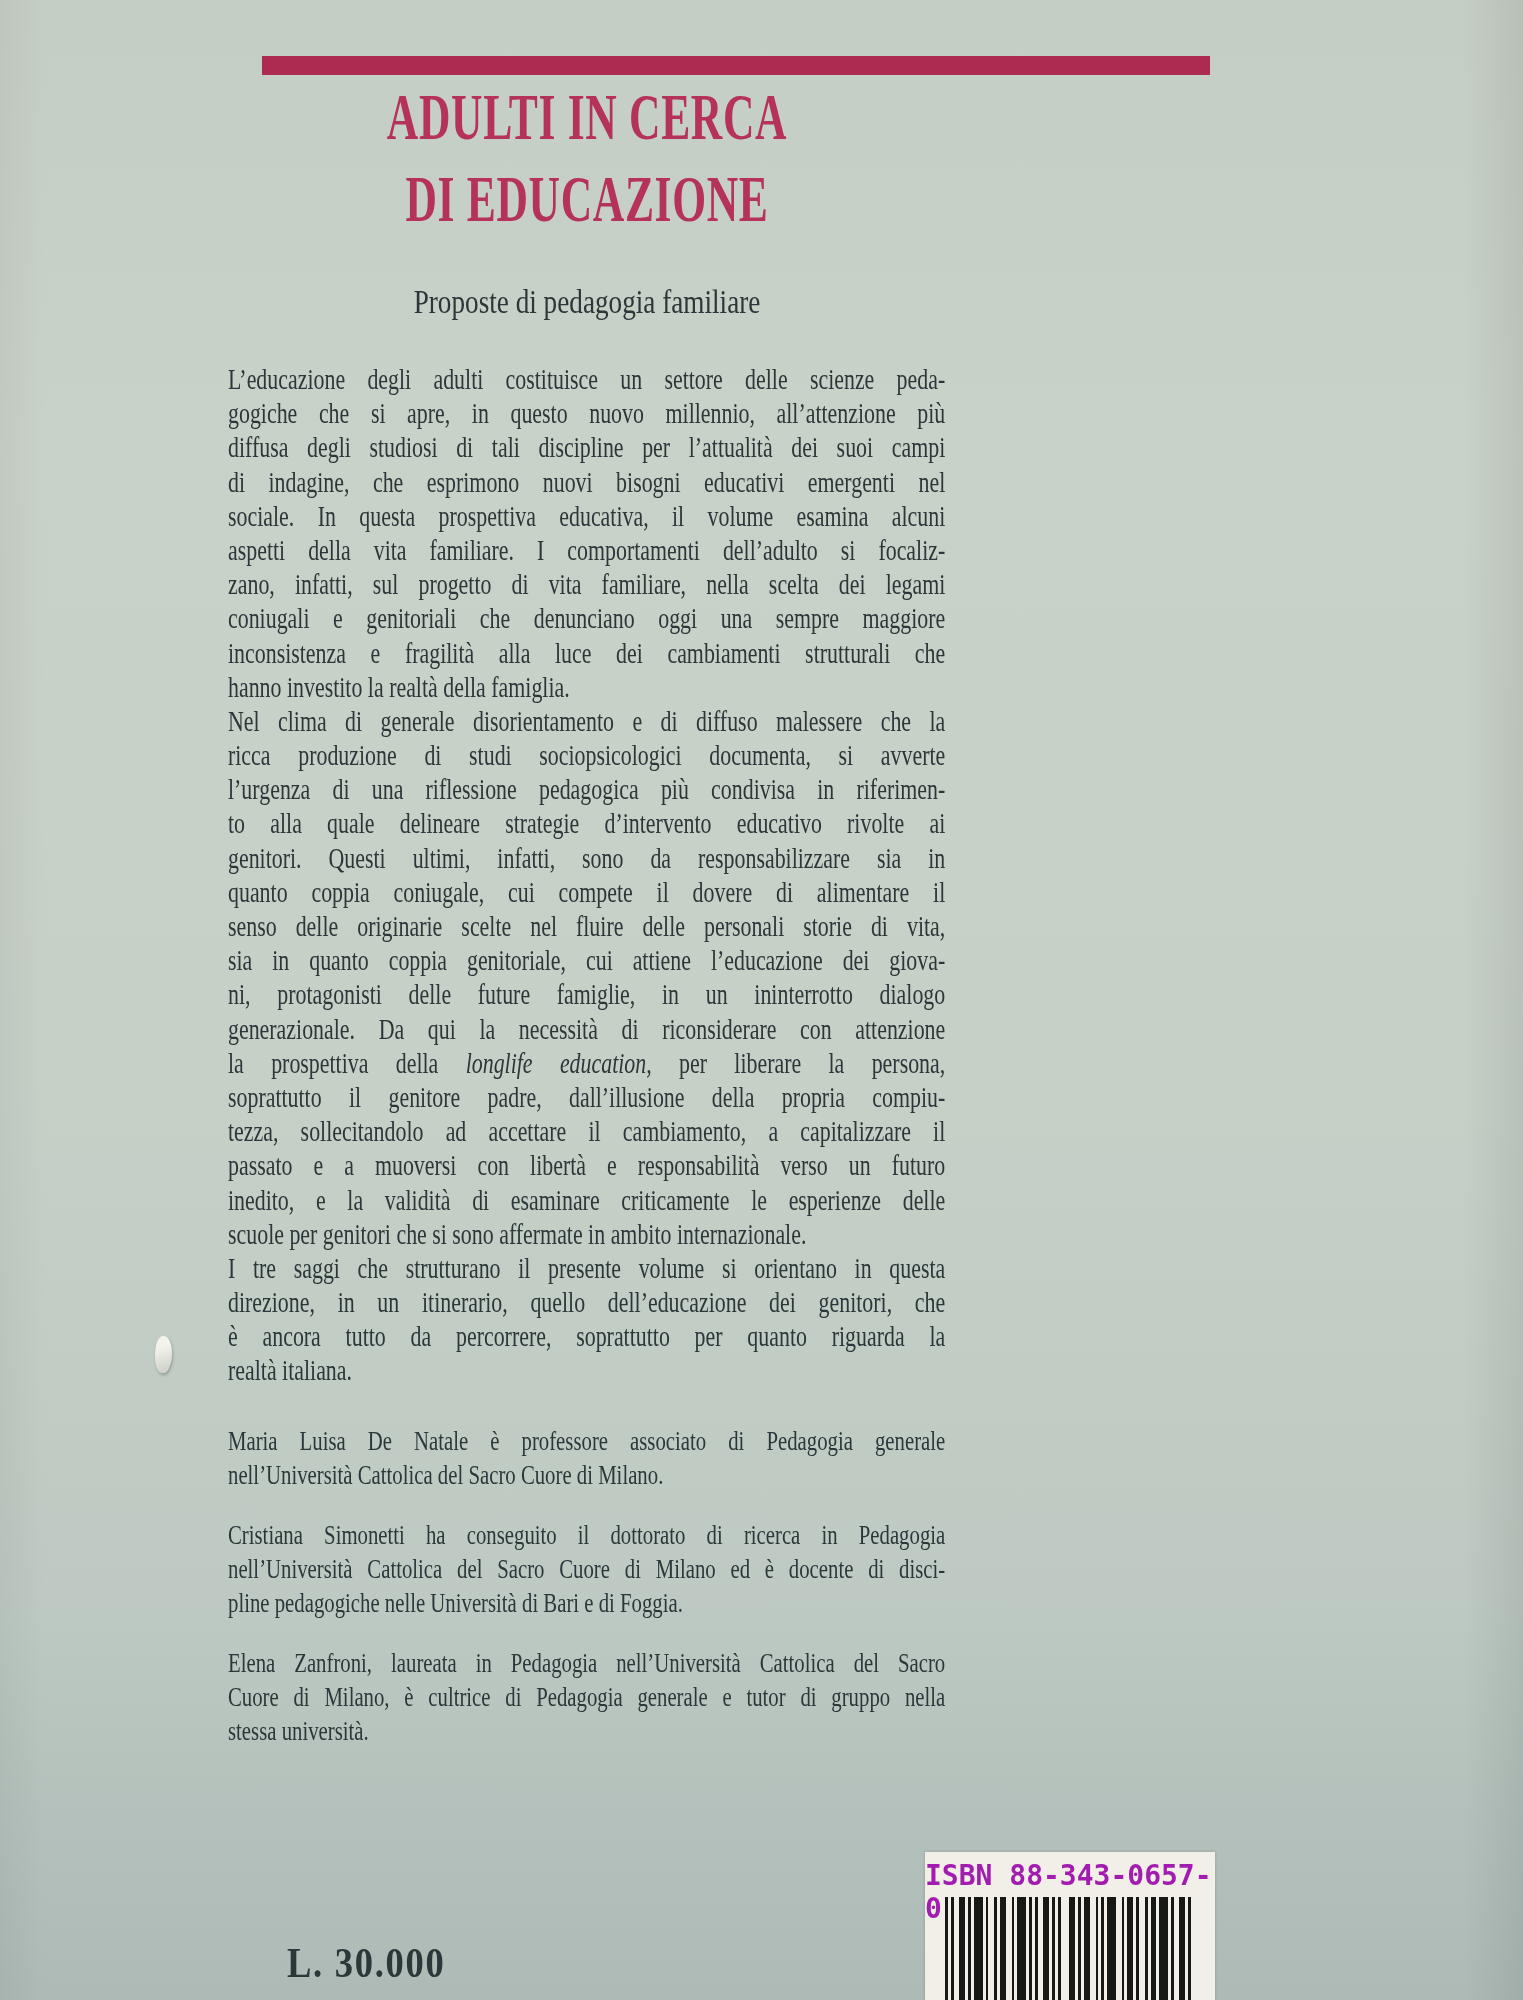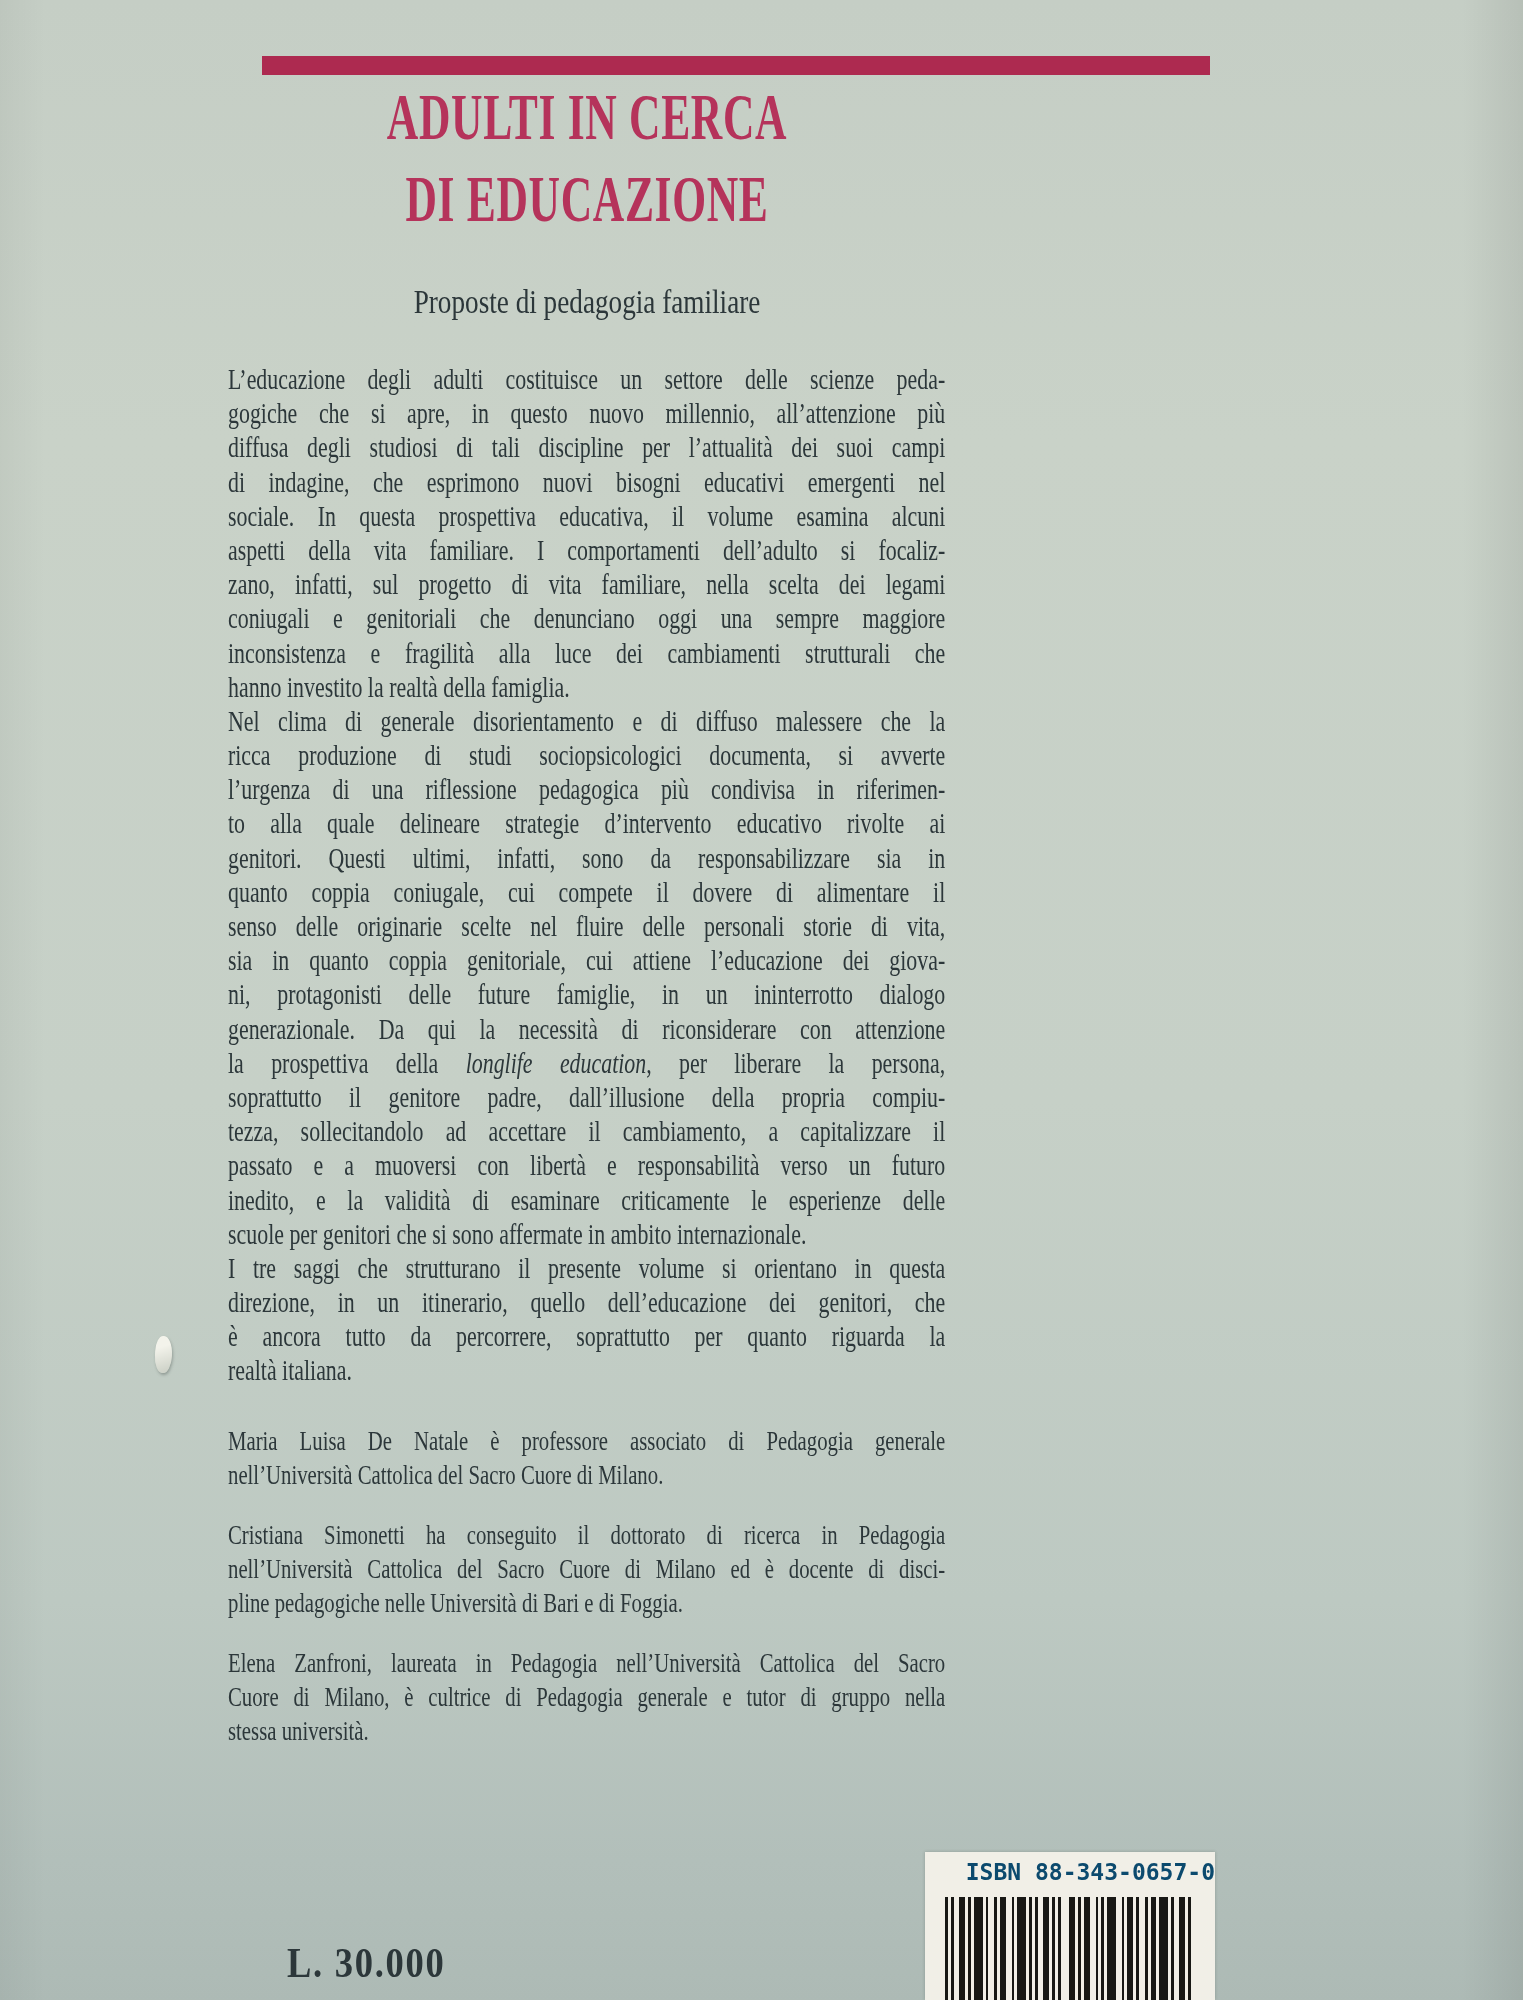--- a/index.html
+++ b/index.html
@@ -59,23 +59,23 @@
     font-size: 43px; font-weight: bold; letter-spacing: 2px;
     color: var(--ink, #2c373a);
   }
   .isbn-label {
     position: absolute; left: 925px; top: 1852px;
     width: 290px; height: 148px;
     background: #f1efe7;
     box-shadow: 0 0 3px rgba(40,50,45,0.25);
   }
   .isbn-text {
-    margin-top: 7px; text-align: right;
+    margin-top: 7px; text-align: left;
     font-family: "DejaVu Sans Mono", monospace;
-    font-weight: bold; font-size: 23px; color: #0c4a6e;
+    font-weight: bold; font-size: 28px; color: #a21caf;
   }
   .barcode {
     position: absolute; left: 20px; top: 45px;
     height: 103px; white-space: nowrap; font-size: 0;
   }
   .bar { display: inline-block; height: 100%; background: #181815; vertical-align: top; }
   .artifact {
     position: absolute; left: 155px; top: 1336px;
     width: 17px; height: 37px;
     background: linear-gradient(160deg, #f3f3eb 30%, #cfd3c9 90%);

